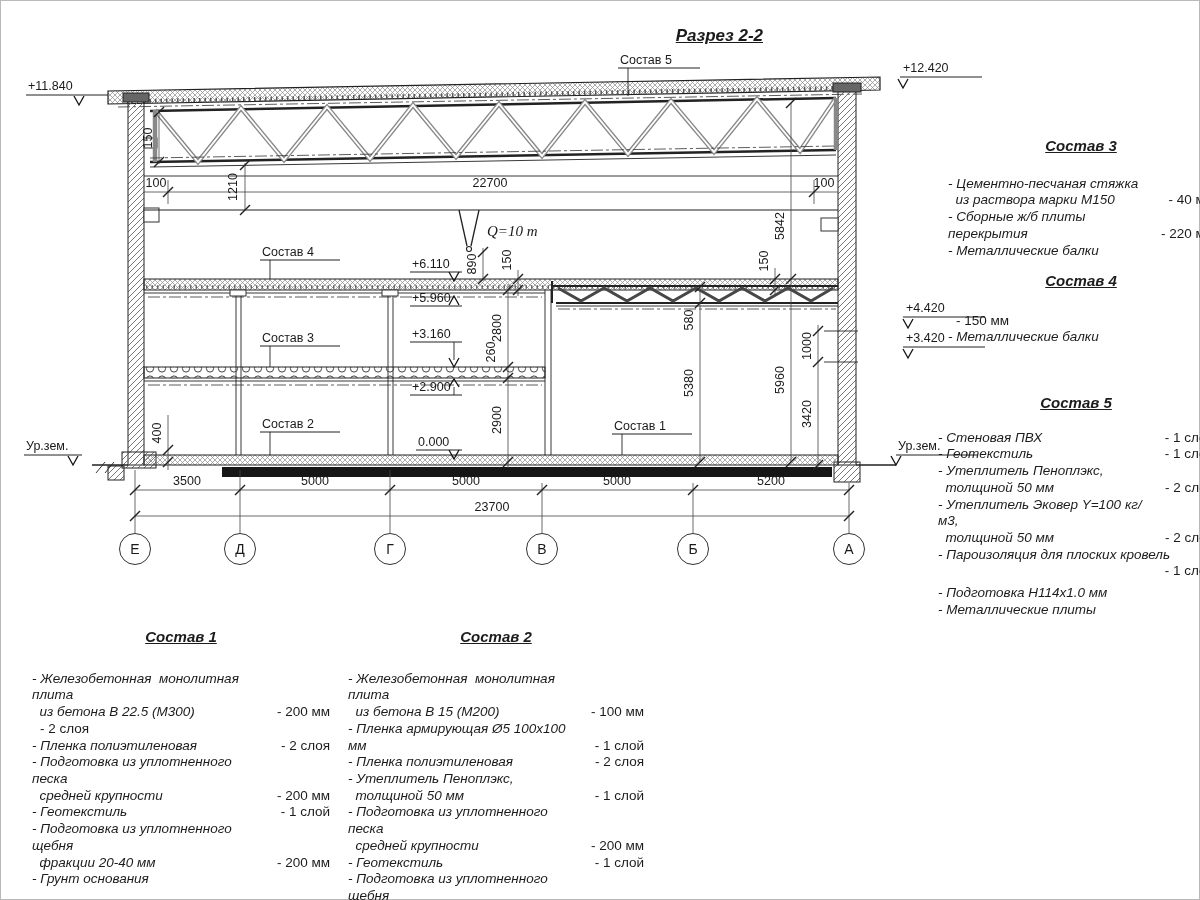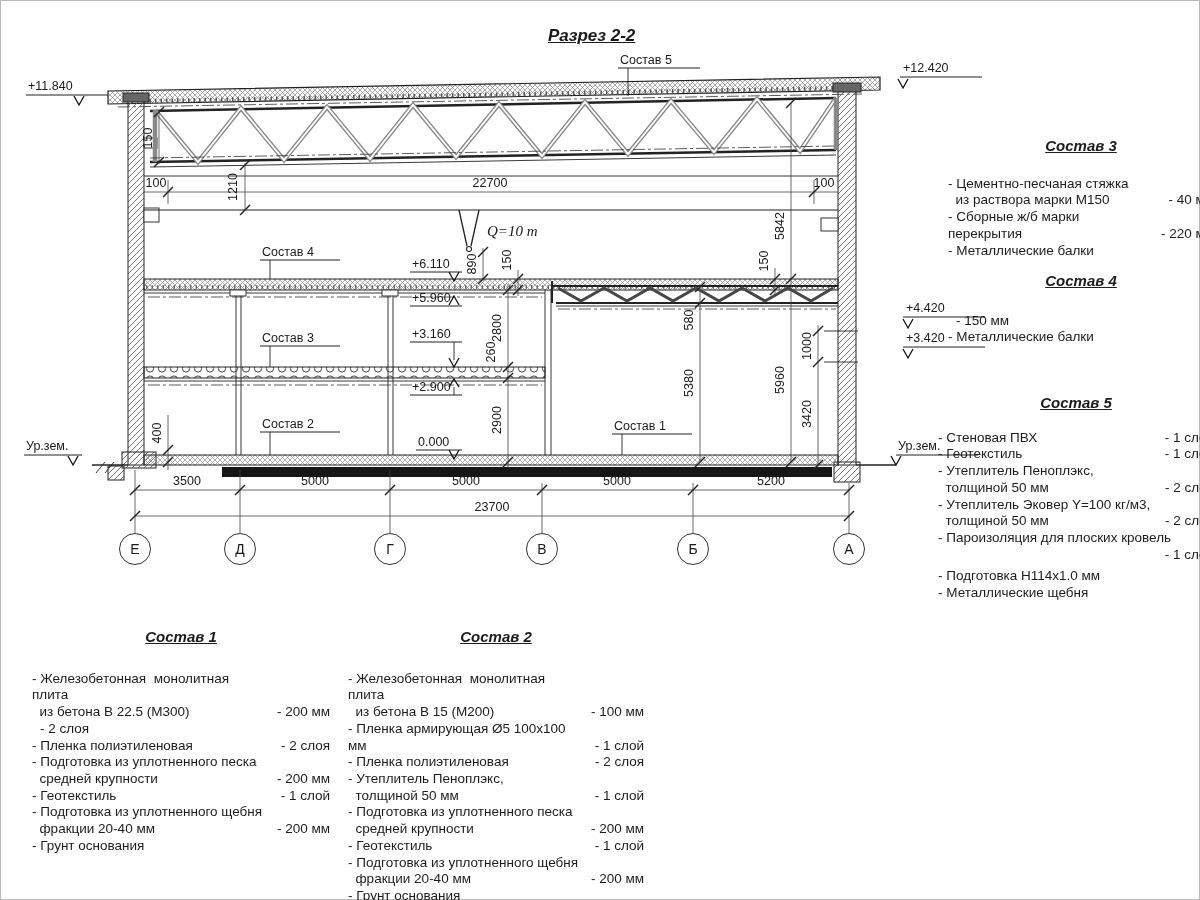--- a/index.html
+++ b/index.html
@@ -2,21 +2,21 @@
 <html><head>
 <meta charset="utf-8">
 <style>
   html,body{margin:0;padding:0;}
   body{
     width:1200px;height:900px;position:relative;overflow:hidden;
     background:#ffffff;font-family:"Liberation Sans",sans-serif;color:#1a1a1a;
   }
   .frame{position:absolute;inset:0;border:1px solid #b9b9b9;pointer-events:none;}
   #title{
-    position:absolute;left:548px;top:26px;width:215px;text-align:left;
+    position:absolute;left:548px;top:26px;width:215px;text-align:right;
     font-size:17px;font-weight:bold;font-style:italic;text-decoration:underline;
   }
   svg{position:absolute;left:0;top:0;}
   svg text{font-family:"Liberation Sans",sans-serif;font-size:12.5px;fill:#1a1a1a;}
   .dtm{text-anchor:middle;}
   .crane-t{font-family:"Liberation Serif",serif;font-style:italic;font-size:15px;}
   .axl{font-size:14px;text-anchor:middle;}
   .thin{stroke:#222;stroke-width:0.9;fill:none;}
   .dim{stroke:#444;stroke-width:0.8;fill:none;}
   .tick{stroke:#222;stroke-width:1.4;}
@@ -25,21 +25,21 @@
   .trussCore{stroke:#fff;stroke-width:1.8;fill:none;}
   .struss{stroke:#474747;stroke-width:3;fill:none;}
   .arrowV{stroke:#111;stroke-width:1.3;fill:none;}
   .ul{stroke:#222;stroke-width:1;}
   .spec{position:absolute;font-size:13.5px;line-height:1.24;color:#1c1c1c;}
   .spec h3{
     margin:0 0 24px 0;text-align:center;font-size:15px;font-weight:bold;
     font-style:italic;text-decoration:underline;
   }
   .spec .item{display:flex;justify-content:space-between;align-items:flex-end;}
-  .spec .txt{white-space:pre-wrap;}
+  .spec .txt{white-space:pre-wrap;font-style:italic;}
   .spec .val{white-space:nowrap;padding-left:8px;}
   .spec .item.vbelow{flex-direction:column;align-items:flex-end;}
   .spec .item.vbelow .txt{align-self:stretch;}
   .spec .item.gap{margin-top:5px;}
   #spec3{left:948px;top:137px;width:266px;}
   #spec3 h3{margin-bottom:20px;}
   #spec4{left:948px;top:272px;width:266px;}
   #spec4 h3{margin-bottom:22px;}
   #spec5{left:938px;top:394px;width:276px;}
   #spec5 h3{margin-bottom:17px;}
@@ -314,21 +314,21 @@
 </svg>
 
 <div class="spec" id="spec3">
   <h3>Состав 3</h3>
   <div class="item">
     <span class="txt">- Цементно-песчаная стяжка
   из раствора марки М150</span>
     <span class="val">- 40 мм</span>
   </div>
   <div class="item">
-    <span class="txt">- Сборные ж/б марки перекрытия</span>
+    <span class="txt">- Сборные ж/б плиты перекрытия</span>
     <span class="val">- 220 мм</span>
   </div>
   <div class="item">
     <span class="txt">- Металлические балки</span>
     <span class="val"></span>
   </div>
 </div>
 
 <div class="spec" id="spec4">
   <h3>Состав 4</h3>
@@ -363,21 +363,21 @@
   </div>
   <div class="item vbelow">
     <span class="txt">- Пароизоляция для плоских кровель</span>
     <span class="val">- 1 слой</span>
   </div>
   <div class="item gap">
     <span class="txt">- Подготовка Н114х1.0 мм</span>
     <span class="val"></span>
   </div>
   <div class="item">
-    <span class="txt">- Металлические щебня</span>
+    <span class="txt">- Металлические плиты</span>
     <span class="val"></span>
   </div>
 </div>
 
 <div class="spec" id="spec1">
   <h3>Состав 1</h3>
   <div class="item">
     <span class="txt">- Железобетонная  монолитная плита
   из бетона В 22.5 (М300)</span>
     <span class="val">- 200 мм</span>

